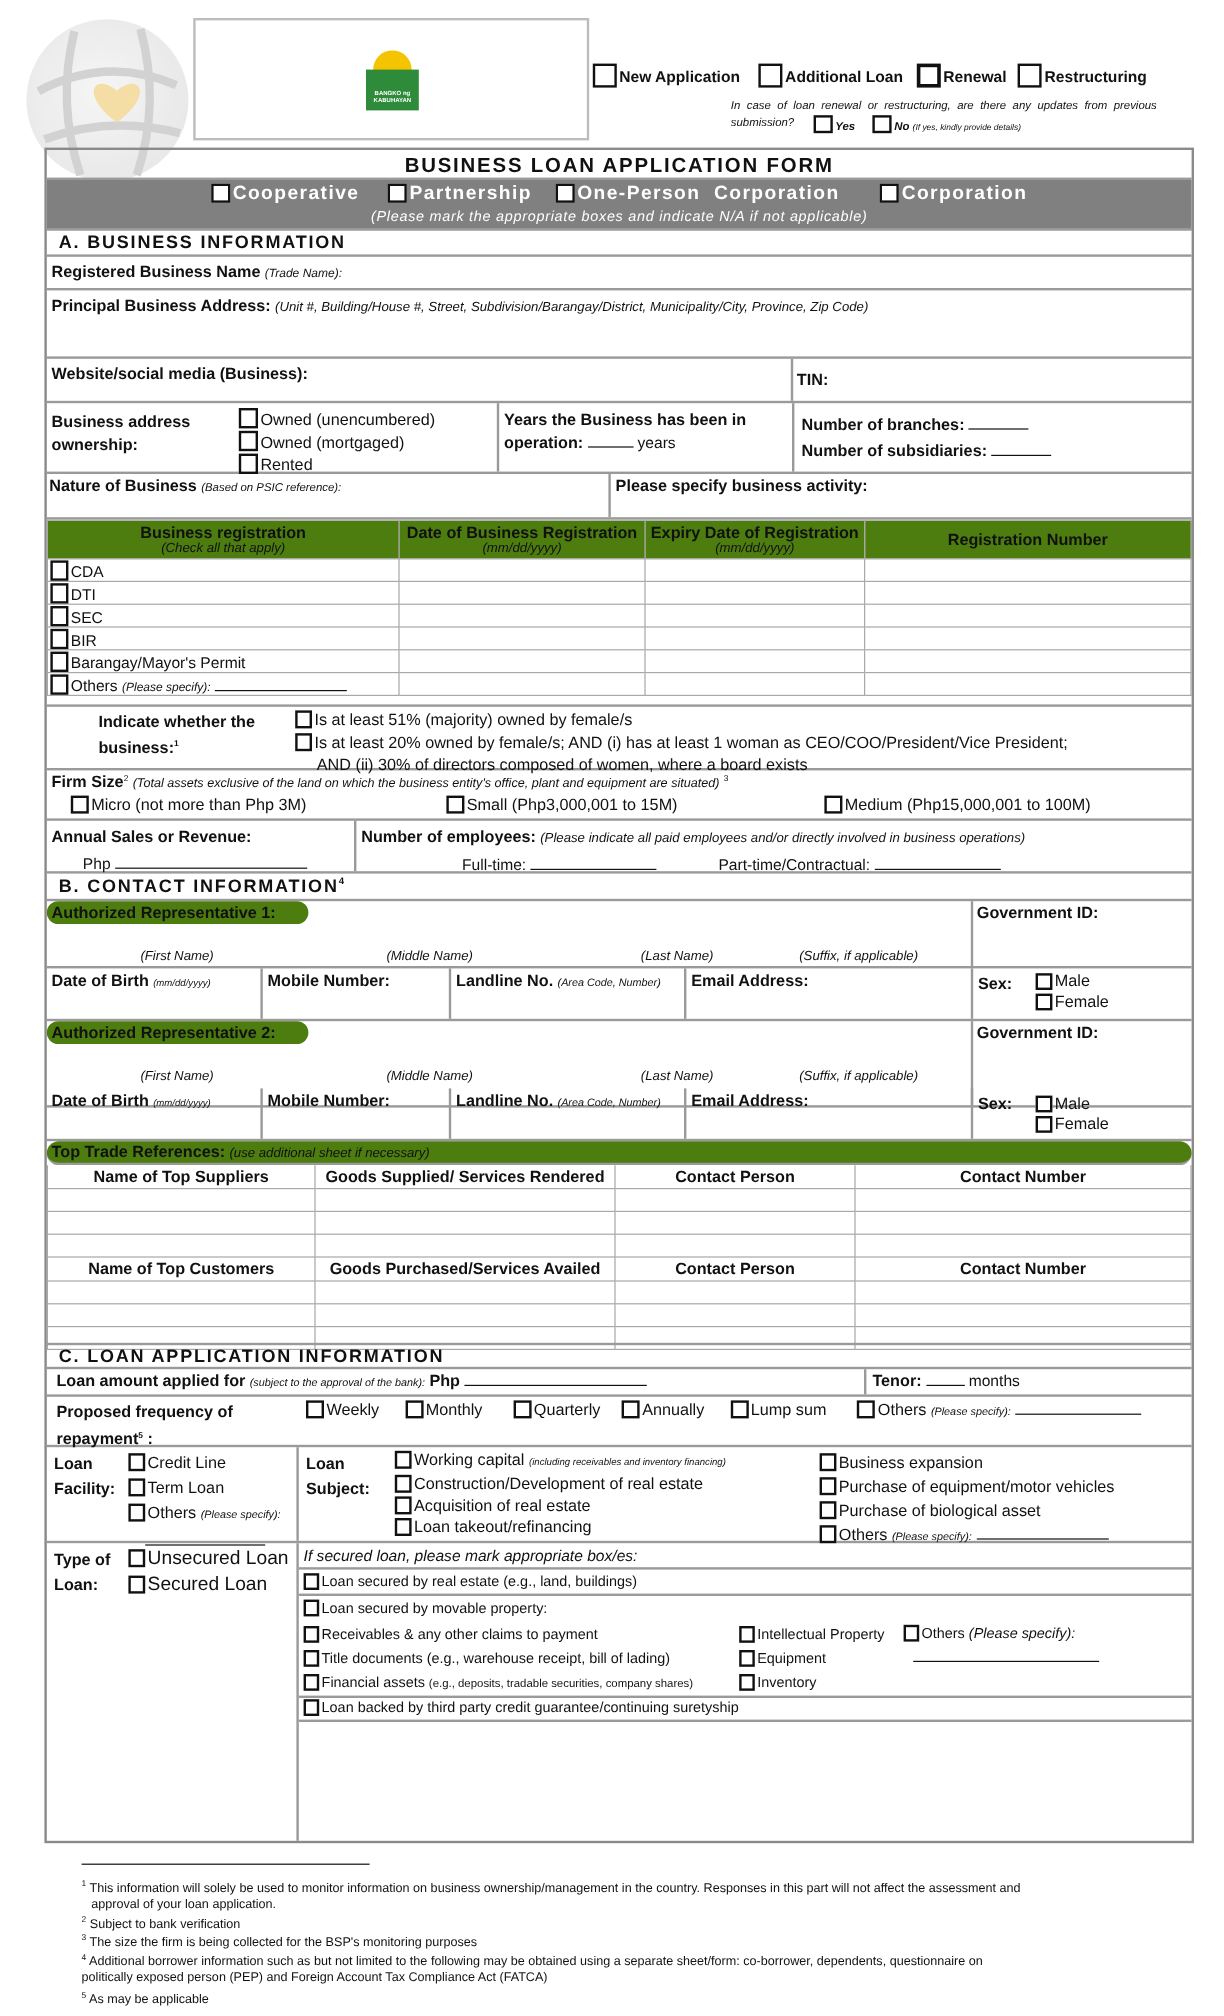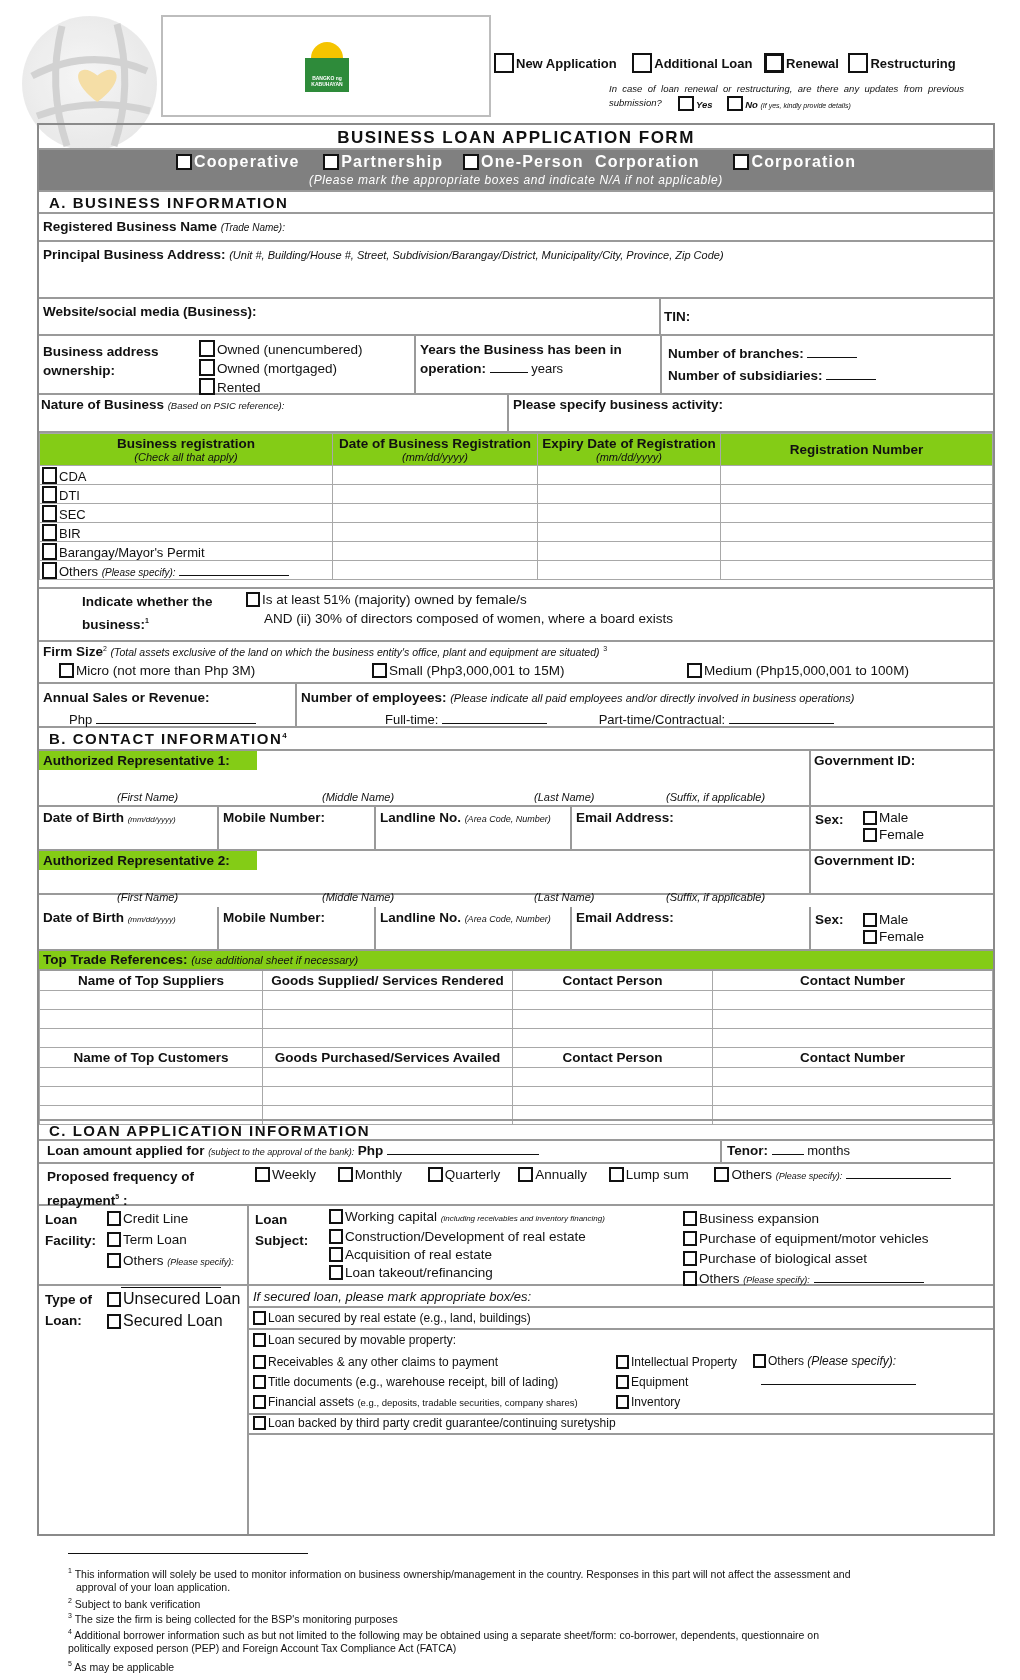--- a/index.html
+++ b/index.html
@@ -9,21 +9,21 @@
   .cb { display:inline-block; width:14px; height:15px; border:2px solid #111; background:#fff;
         vertical-align:-3px; margin-right:2px; box-sizing:border-box; }
   .i { font-style:italic; }
   .sm { font-size:10px; font-style:italic; font-weight:normal; }
   .xs { font-size:8px; font-style:italic; font-weight:normal; }
   .form { position:absolute; left:37px; top:123px; width:958px; height:1413px;
           border:2px solid #8a8a8a; box-sizing:border-box; }
   .row { position:absolute; left:0; width:954px; border-bottom:2px solid #9a9a9a; box-sizing:border-box; }
   .cell { position:absolute; top:0; bottom:0; box-sizing:border-box; }
   .vl { border-left:2px solid #9a9a9a; }
-  .grey { background:#84cc16; }
+  .grey { background:#4d7c0f;border-radius:15px; }
   .dark { background:#808080; color:#fff; }
   .sec { font-weight:bold; letter-spacing:1.5px; font-size:15px; padding:3px 0 0 10px; }
   .lbl { font-weight:bold; font-size:13.5px; }
   .tgrid { position:absolute; left:0; width:954px; border-collapse:collapse; table-layout:fixed; }
   .tgrid td { border:1px solid #a8a8a8; height:19px; padding:0 2px; font-size:13px; box-sizing:border-box; }
   .tgrid th { border:1px solid #a8a8a8; font-size:13.5px; font-weight:bold; text-align:center; padding:2px; }
   .under { display:inline-block; border-bottom:1px solid #111; vertical-align:baseline; height:11px; }
   .foot { position:absolute; left:68px; font-size:10.5px; line-height:13px; }
   .foot sup { font-size:7px; }
 </style>
@@ -179,20 +179,21 @@
           <td></td>
           <td></td>
         </tr>
   </tbody>
     </table>
 
   <div class="row" style="top:462px;height:55px;border-top:2px solid #9a9a9a;">
     <div class="lbl" style="position:absolute;left:4px;top:3px;line-height:19px;margin-left:39px;"><span>Indicate whether the</span><br><span>business:</span><sup style="font-size:7px;">1</sup></div>
     <div style="position:absolute;left:207px;top:1px;font-size:13.5px;line-height:19px;">
       <div><span class="cb" style="width:14px;height:15px;"></span><span>Is at least 51% (majority) owned by female/s</span></div>
+      <div><span class="cb" style="width:14px;height:15px;"></span><span>Is at least 20% owned by female/s; AND (i) has at least 1 woman as CEO/COO/President/Vice President;</span></div>
       <div style="padding-left:18px;">AND (ii) 30% of directors composed of women, where a board exists</div>
     </div>
   </div>
 
   <div class="row" style="top:517px;height:42px;">
     <div style="position:absolute;left:4px;top:2px;"><span class="lbl">Firm Size</span><sup style="font-size:7px;">2</sup> <span class="sm" style="font-size:10.5px;">(Total assets exclusive of the land on which the business entity's office, plant and equipment are situated)</span> <sup style="font-size:7px;">3</sup></div>
     <div style="position:absolute;left:20px;top:21px;font-size:13.5px;"><span class="cb" style="width:15px;height:15px;"></span><span>Micro (not more than Php 3M)</span></div>
     <div style="position:absolute;left:333px;top:21px;font-size:13.5px;"><span class="cb" style="width:15px;height:15px;"></span><span>Small (Php3,000,001 to 15M)</span></div>
     <div style="position:absolute;left:648px;top:21px;font-size:13.5px;"><span class="cb" style="width:15px;height:15px;"></span><span>Medium (Php15,000,001 to 100M)</span></div>
   </div>
@@ -230,21 +231,21 @@
     <div class="cell vl" style="left:531px;width:239px;padding:3px 0 0 4px;"><span class="lbl">Email Address:</span></div>
     <div class="cell vl" style="left:770px;right:0;padding:3px 0 0 4px;">
       <span class="lbl" style="position:absolute;left:4px;top:5px;">Sex:</span>
       <div style="position:absolute;left:52px;top:2px;font-size:13.5px;line-height:17px;">
         <div><span class="cb" style="width:14px;height:14px;"></span><span>Male</span></div>
         <div><span class="cb" style="width:14px;height:14px;"></span><span>Female</span></div>
       </div>
     </div>
   </div>
 
-  <div class="row" style="top:726px;height:44px;">
+  <div class="row" style="top:726px;height:72px;">
     <div class="cell" style="left:0;width:770px;">
       <div class="lbl grey" style="position:absolute;left:0;top:0;width:218px;padding:2px 4px;box-sizing:border-box;">Authorized Representative 2:</div>
       <div class="sm" style="position:absolute;top:40px;left:78px;font-size:11px;">(First Name)</div>
       <div class="sm" style="position:absolute;top:40px;left:283px;font-size:11px;">(Middle Name)</div>
       <div class="sm" style="position:absolute;top:40px;left:495px;font-size:11px;">(Last Name)</div>
       <div class="sm" style="position:absolute;top:40px;left:627px;font-size:11px;">(Suffix, if applicable)</div>
     </div>
     <div class="cell vl" style="left:770px;right:0;padding:2px 0 0 3px;"><span class="lbl">Government ID:</span></div>
   </div>
   <div class="row" style="top:782px;height:44px;">

